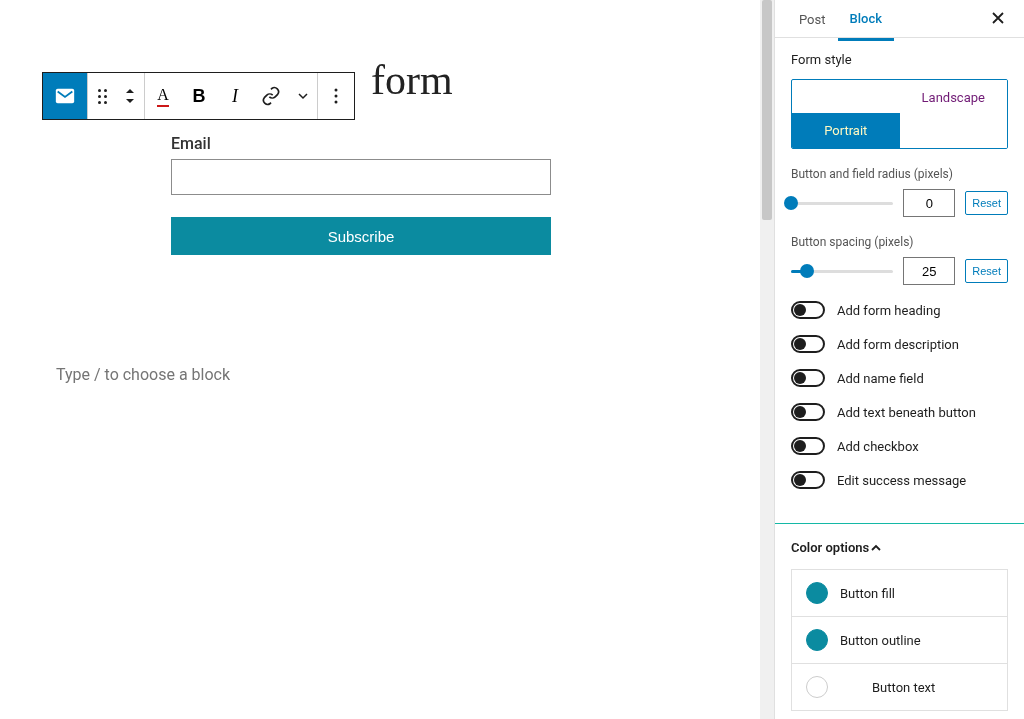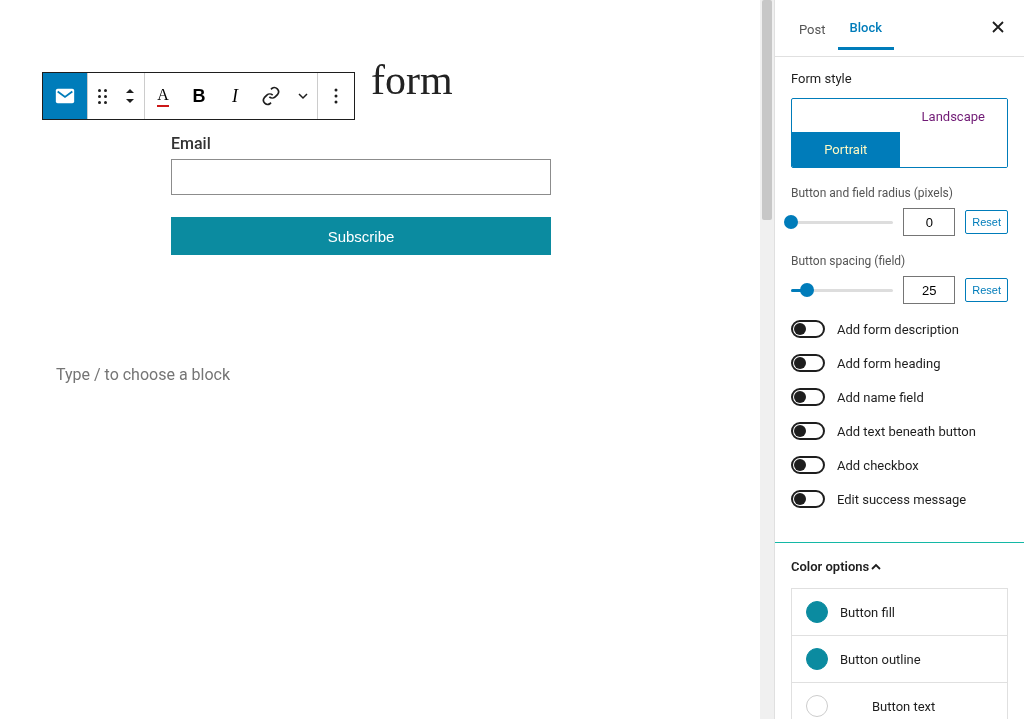--- a/index.html
+++ b/index.html
@@ -116,21 +116,21 @@
       display: flex;
       flex-direction: column;
       font-size: 13px;
       color: #1e1e1e;
       overflow-y: auto;
     }
     .sidebar-tabs {
       display: flex;
       align-items: center;
       border-bottom: 1px solid #e0e0e0;
-      height: 57px;
+      height: 38px;
       padding: 6px 12px;
     }
     .tab {
       padding: 14px 12px 12px;
       cursor: pointer;
       color: #555;
       font-size: 13px;
     }
     .tab.active {
       color: #007cba;
@@ -355,37 +355,37 @@
     <div class="control-label">Button and field radius (pixels)</div>
     <div class="slider-row">
       <div class="slider-track">
         <div class="slider-fill" style="width:0%"></div>
         <div class="slider-thumb" style="left:0%"></div>
       </div>
       <input class="num-input" value="0" style="">
       <button class="reset-btn">Reset</button>
     </div>
 
-    <div class="control-label">Button spacing (field)</div>
+    <div class="control-label">Button spacing (pixels)</div>
     <div class="slider-row">
       <div class="slider-track">
         <div class="slider-fill" style="width:16%"></div>
         <div class="slider-thumb" style="left:16%"></div>
       </div>
       <input class="num-input" value="25" style="">
       <button class="reset-btn">Reset</button>
     </div>
 
     <div class="toggle-row">
         <div class="toggle"></div>
+        <span class="toggle-label">Add form heading</span>
+      </div>
+    <div class="toggle-row">
+        <div class="toggle"></div>
         <span class="toggle-label">Add form description</span>
-      </div>
-    <div class="toggle-row">
-        <div class="toggle"></div>
-        <span class="toggle-label">Add form heading</span>
       </div>
     <div class="toggle-row">
         <div class="toggle"></div>
         <span class="toggle-label">Add name field</span>
       </div>
     <div class="toggle-row">
         <div class="toggle"></div>
         <span class="toggle-label">Add text beneath button</span>
       </div>
     <div class="toggle-row">

